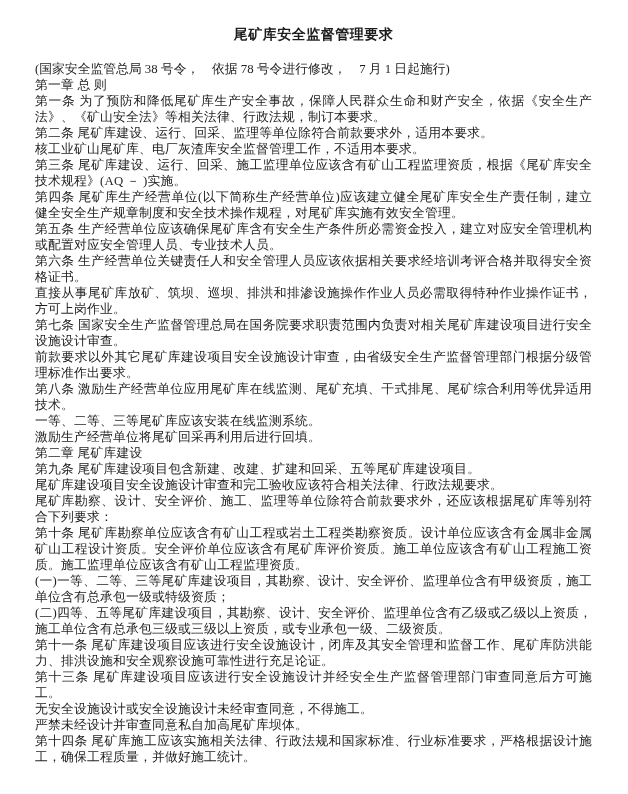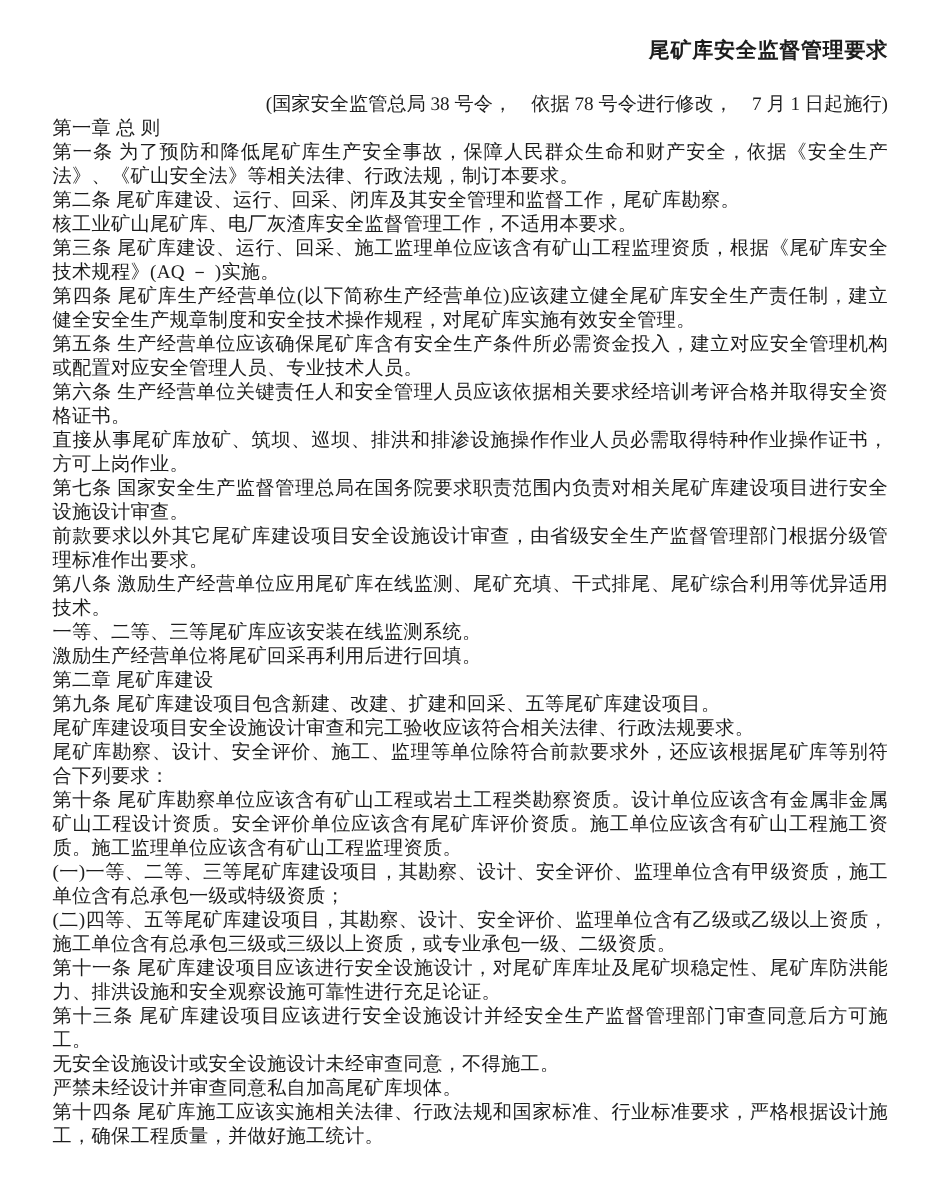--- a/index.html
+++ b/index.html
@@ -18,28 +18,28 @@
     box-sizing: border-box;
     width: 628px;
     min-height: 794px;
     padding: 26px 36px 10px 35px;
     background: #ffffff;
   }
   .doc-title {
     font-size: 14px;
     line-height: 18px;
     font-weight: bold;
-    text-align: right;
+    text-align: center;
     letter-spacing: 0.5px;
     margin: 0 0 17px 0;
   }
   .doc-subtitle {
     font-size: 12.8px;
     line-height: 16px;
-    text-align: right;
+    text-align: left;
     white-space: nowrap;
     margin: 0;
   }
   .doc-body {
     margin: 0;
   }
   .para {
     font-size: 12.8px;
     line-height: 16px;
     text-align: justify;
@@ -50,38 +50,38 @@
 </style>
 </head>
 <body>
 
 <div class="page">
   <h1 class="doc-title">尾矿库安全监督管理要求</h1>
   <p class="doc-subtitle">(国家安全监管总局 38 号令，　依据 78 号令进行修改，　7 月 1 日起施行)</p>
   <div class="doc-body">
       <div class="para">第一章 总 则</div>
       <div class="para">第一条 为了预防和降低尾矿库生产安全事故，保障人民群众生命和财产安全，依据《安全生产法》、《矿山安全法》等相关法律、行政法规，制订本要求。</div>
-      <div class="para">第二条 尾矿库建设、运行、回采、闭库及其安全管理和监督工作，尾矿库勘察。</div>
+      <div class="para">第二条 尾矿库建设、运行、回采、监理等单位除符合前款要求外，适用本要求。</div>
       <div class="para">核工业矿山尾矿库、电厂灰渣库安全监督管理工作，不适用本要求。</div>
       <div class="para">第三条 尾矿库建设、运行、回采、施工监理单位应该含有矿山工程监理资质，根据《尾矿库安全技术规程》(AQ － )实施。</div>
       <div class="para">第四条 尾矿库生产经营单位(以下简称生产经营单位)应该建立健全尾矿库安全生产责任制，建立健全安全生产规章制度和安全技术操作规程，对尾矿库实施有效安全管理。</div>
       <div class="para">第五条 生产经营单位应该确保尾矿库含有安全生产条件所必需资金投入，建立对应安全管理机构或配置对应安全管理人员、专业技术人员。</div>
       <div class="para">第六条 生产经营单位关键责任人和安全管理人员应该依据相关要求经培训考评合格并取得安全资格证书。</div>
       <div class="para">直接从事尾矿库放矿、筑坝、巡坝、排洪和排渗设施操作作业人员必需取得特种作业操作证书，方可上岗作业。</div>
       <div class="para">第七条 国家安全生产监督管理总局在国务院要求职责范围内负责对相关尾矿库建设项目进行安全设施设计审查。</div>
       <div class="para">前款要求以外其它尾矿库建设项目安全设施设计审查，由省级安全生产监督管理部门根据分级管理标准作出要求。</div>
       <div class="para">第八条 激励生产经营单位应用尾矿库在线监测、尾矿充填、干式排尾、尾矿综合利用等优异适用技术。</div>
       <div class="para">一等、二等、三等尾矿库应该安装在线监测系统。</div>
       <div class="para">激励生产经营单位将尾矿回采再利用后进行回填。</div>
       <div class="para">第二章 尾矿库建设</div>
       <div class="para">第九条 尾矿库建设项目包含新建、改建、扩建和回采、五等尾矿库建设项目。</div>
       <div class="para">尾矿库建设项目安全设施设计审查和完工验收应该符合相关法律、行政法规要求。</div>
       <div class="para">尾矿库勘察、设计、安全评价、施工、监理等单位除符合前款要求外，还应该根据尾矿库等别符合下列要求：</div>
       <div class="para">第十条 尾矿库勘察单位应该含有矿山工程或岩土工程类勘察资质。设计单位应该含有金属非金属矿山工程设计资质。安全评价单位应该含有尾矿库评价资质。施工单位应该含有矿山工程施工资质。施工监理单位应该含有矿山工程监理资质。</div>
       <div class="para">(一)一等、二等、三等尾矿库建设项目，其勘察、设计、安全评价、监理单位含有甲级资质，施工单位含有总承包一级或特级资质；</div>
       <div class="para">(二)四等、五等尾矿库建设项目，其勘察、设计、安全评价、监理单位含有乙级或乙级以上资质，施工单位含有总承包三级或三级以上资质，或专业承包一级、二级资质。</div>
-      <div class="para">第十一条 尾矿库建设项目应该进行安全设施设计，对尾矿库库址及尾矿坝稳定性、尾矿库防洪能力、排洪设施和安全观察设施可靠性进行充足论证。</div>
+      <div class="para">第十一条 尾矿库建设项目应该进行安全设施设计，闭库及其安全管理和监督工作、尾矿库防洪能力、排洪设施和安全观察设施可靠性进行充足论证。</div>
       <div class="para">第十三条 尾矿库建设项目应该进行安全设施设计并经安全生产监督管理部门审查同意后方可施工。</div>
       <div class="para">无安全设施设计或安全设施设计未经审查同意，不得施工。</div>
       <div class="para">严禁未经设计并审查同意私自加高尾矿库坝体。</div>
       <div class="para">第十四条 尾矿库施工应该实施相关法律、行政法规和国家标准、行业标准要求，严格根据设计施工，确保工程质量，并做好施工统计。</div>
     </div>
 </div>
 
 </body></html>

